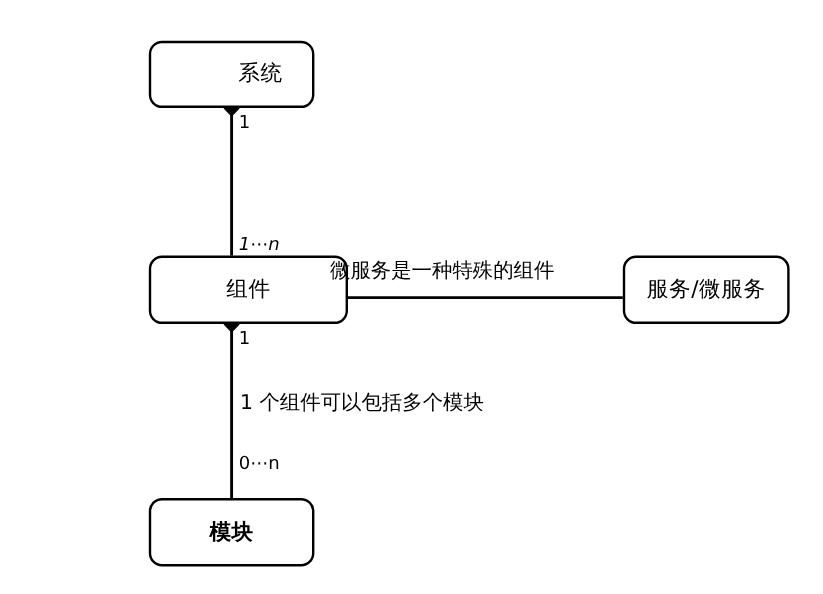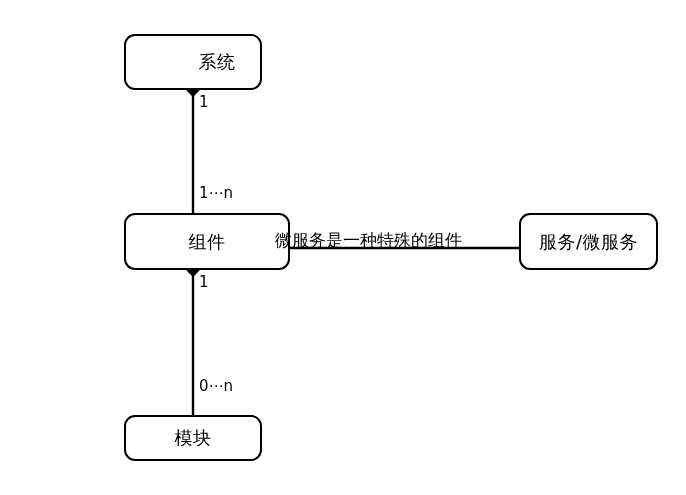--- a/index.html
+++ b/index.html
@@ -53,29 +53,29 @@
   }
   .mult-label {
     font-size: 15px;
   }
   .desc-label {
     font-size: 17px;
   }
   
   #node-system   { left: 124px; top: 34px;  width: 138px; height: 56px; padding-left: 48px; }
   #node-component{ left: 124px; top: 213px; width: 166px; height: 57px; }
-  #node-module   { left: 124px; top: 415px; width: 138px; height: 46px; }
+  #node-module   { left: 124px; top: 415px; width: 138px; height: 57px; font-weight: bold; }
   #node-service  { left: 519px; top: 213px; width: 139px; height: 57px; align-items: center; }
   
   #label-sys-comp-source { left: 199px; top: 95px; }
-  #label-sys-comp-target { left: 199px; top: 186px; }
+  #label-sys-comp-target { left: 199px; top: 196px; font-style: italic; }
   #label-comp-mod-source { left: 199px; top: 275px; }
   #label-comp-mod-desc   { left: 200px; top: 328px; }
   #label-comp-mod-target { left: 199px; top: 379px; }
-  #label-service-comp    { left: 275px; top: 232px; }
+  #label-service-comp    { left: 275px; top: 219px; font-family: Liberation Mono, monospace; }
 </style>
 </head>
 <body>
 
 <div id="diagram-canvas">
 
   <svg id="diagram-svg" viewBox="0 0 686 495" xmlns="http://www.w3.org/2000/svg">
 
     <g>
       <line x1="193" y1="90" x2="193" y2="213" stroke="#000000" stroke-width="2.4"></line>
@@ -108,18 +108,19 @@
   <div class="node-box" id="node-service">
     <span class="node-label">服务/微服务</span>
   </div>
 
   <div class="edge-label mult-label" id="label-sys-comp-source">1</div>
 
   <div class="edge-label mult-label" id="label-sys-comp-target">1⋯n</div>
 
   <div class="edge-label mult-label" id="label-comp-mod-source">1</div>
 
+  <div class="edge-label desc-label" id="label-comp-mod-desc">1 个组件可以包括多个模块</div>
 
   <div class="edge-label mult-label" id="label-comp-mod-target">0⋯n</div>
 
   <div class="edge-label desc-label" id="label-service-comp">微服务是一种特殊的组件</div>
 
 </div>
 
 </body></html>

